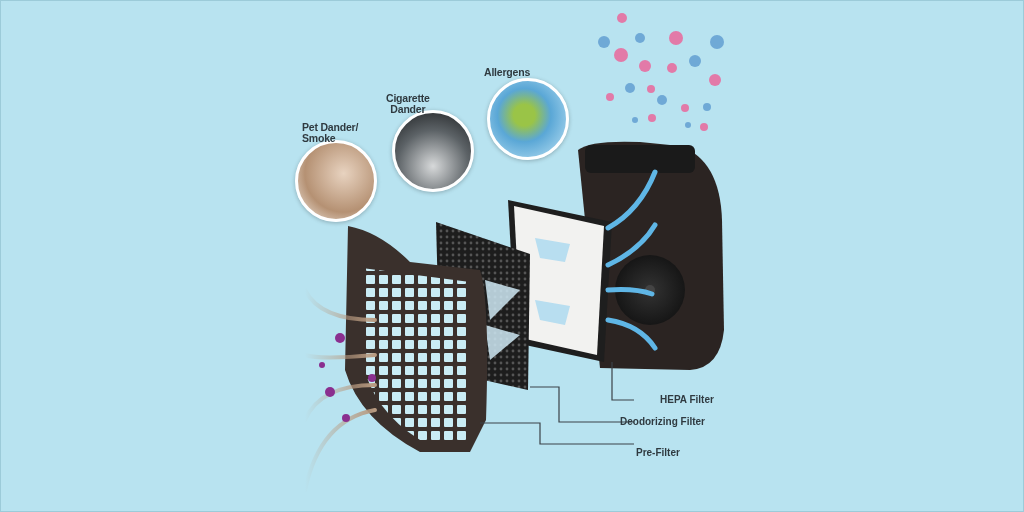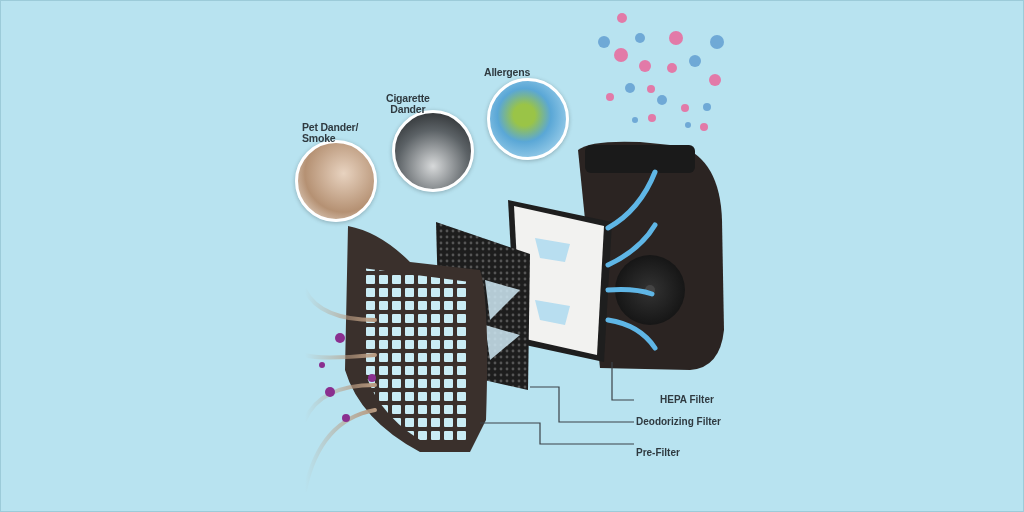--- a/index.html
+++ b/index.html
@@ -133,14 +133,14 @@
 </div>
 <div class="label" style="left:386px;top:93px;text-align:center;">
   <div>Cigarette</div>
   <div>Dander</div>
 </div>
 <div class="label" style="left:484px;top:67px;">
   <div>Allergens</div>
 </div>
 
 <div class="callout" style="left:636px;top:394px;margin-left:24px;">HEPA Filter</div>
-<div class="callout" style="left:636px;top:416px;text-align:right;">Deodorizing Filter</div>
+<div class="callout" style="left:620px;top:416px;text-align:right;">Deodorizing Filter</div>
 <div class="callout" style="left:636px;top:447px;">Pre-Filter</div>
 
 </body></html>

